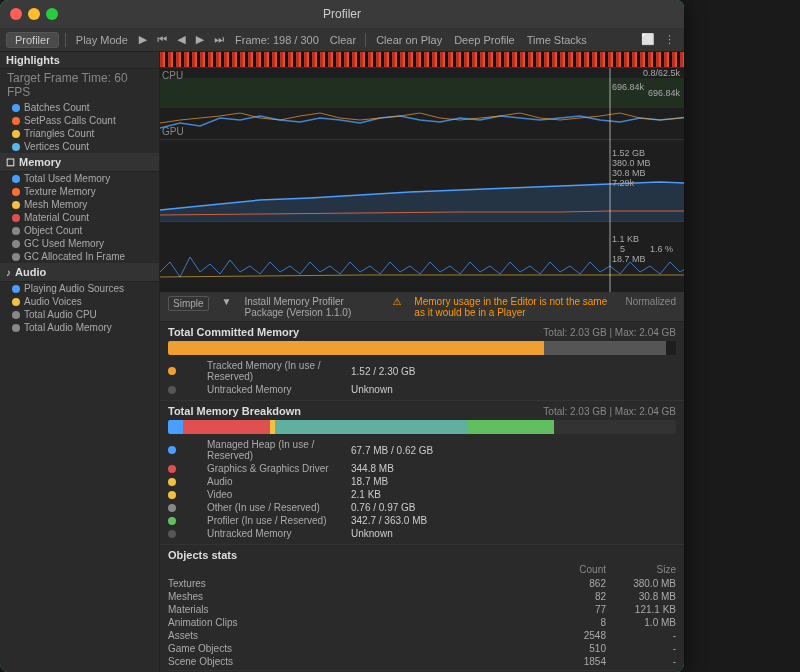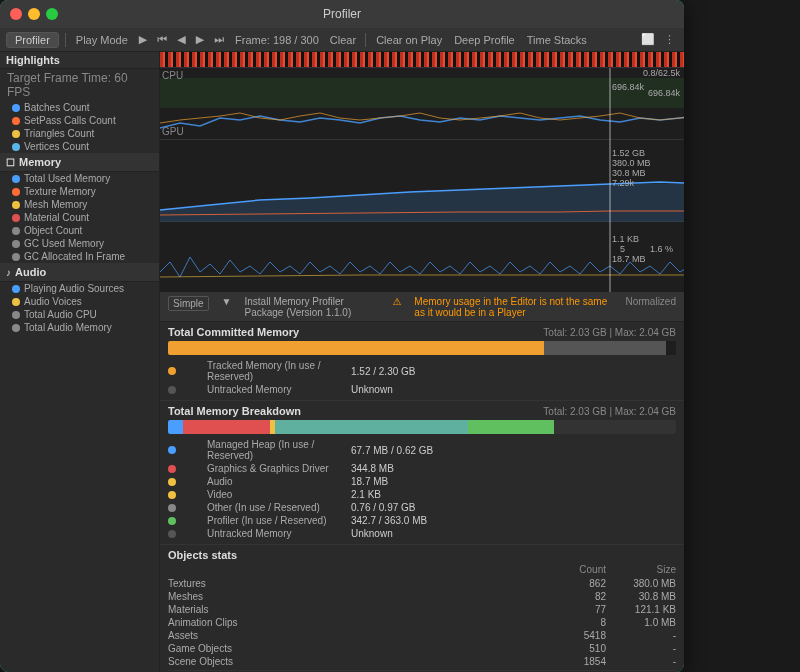--- a/index.html
+++ b/index.html
@@ -557,21 +557,21 @@
     <div class="col-count">77</div>
     <div class="col-size">121.1 KB</div>
   </div>
                 <div class="data-row" style="display: flex; align-items: center; padding: 1px 0px; color: rgb(170, 170, 170); font-size: 10px;">
     <div class="col-name">Animation Clips</div>
     <div class="col-count">8</div>
     <div class="col-size">1.0 MB</div>
   </div>
                 <div class="data-row" style="display: flex; align-items: center; padding: 1px 0px; color: rgb(170, 170, 170); font-size: 10px;">
     <div class="col-name">Assets</div>
-    <div class="col-count">5418</div>
+    <div class="col-count">2548</div>
     <div class="col-size">-</div>
   </div>
                 <div class="data-row" style="display: flex; align-items: center; padding: 1px 0px; color: rgb(170, 170, 170); font-size: 10px;">
     <div class="col-name">Game Objects</div>
     <div class="col-count">510</div>
     <div class="col-size">-</div>
   </div>
                 <div class="data-row" style="display: flex; align-items: center; padding: 1px 0px; color: rgb(170, 170, 170); font-size: 10px;">
     <div class="col-name">Scene Objects</div>
     <div class="col-count">1854</div>

